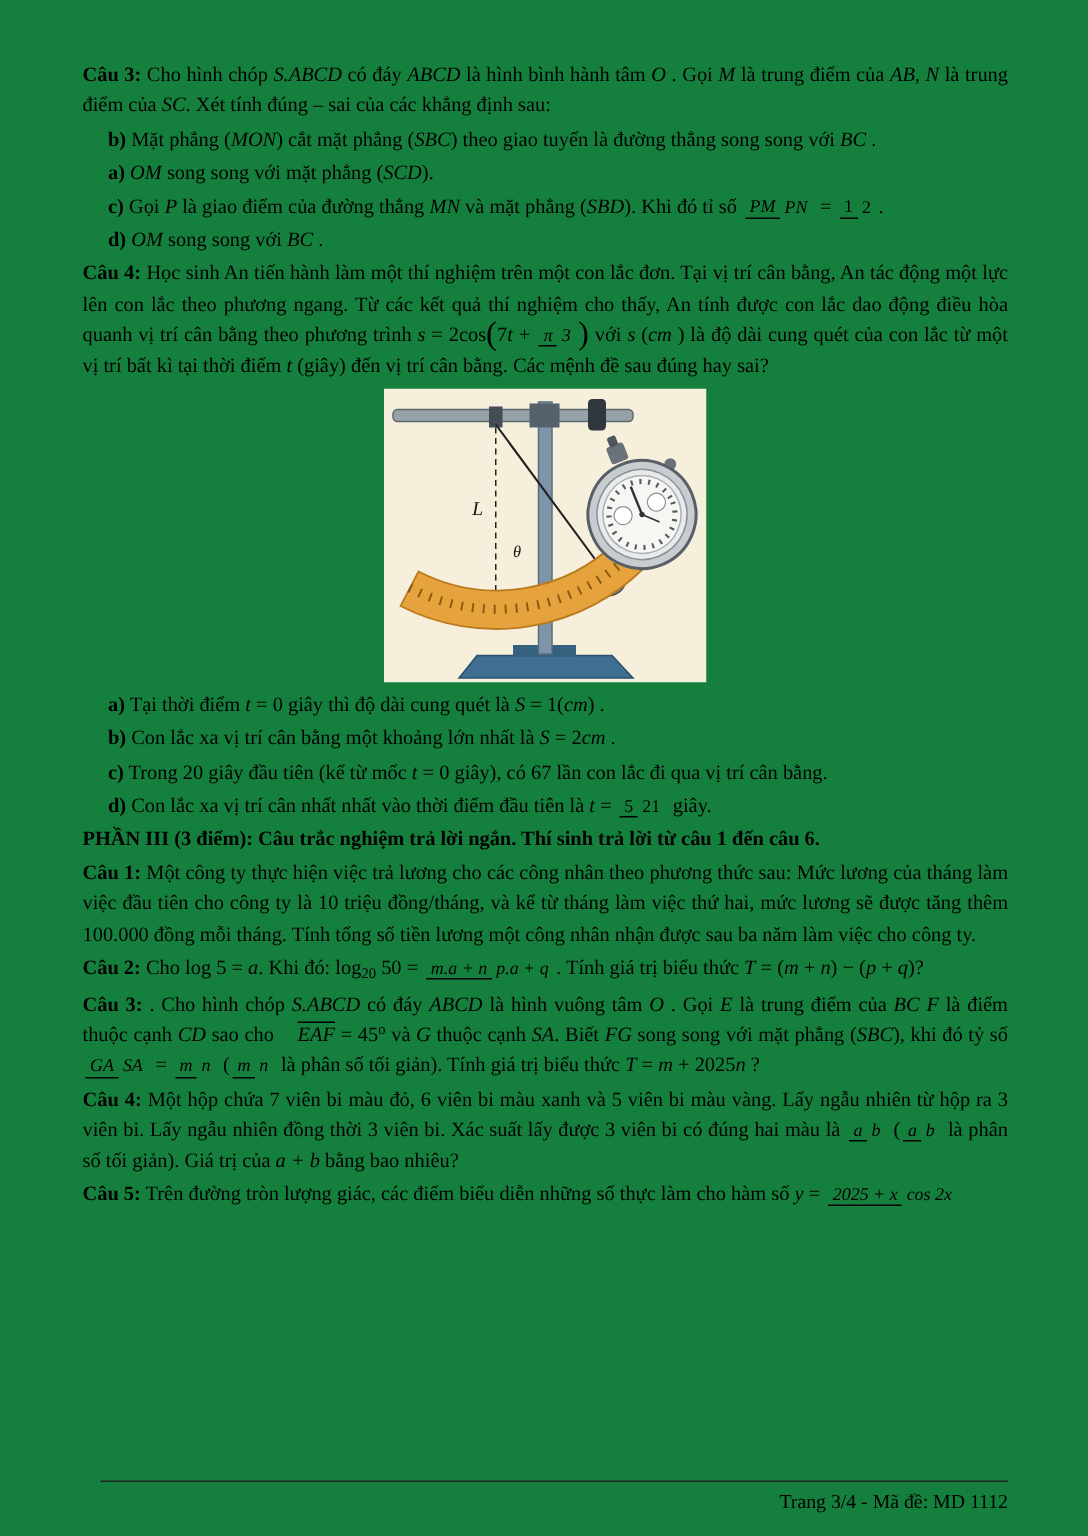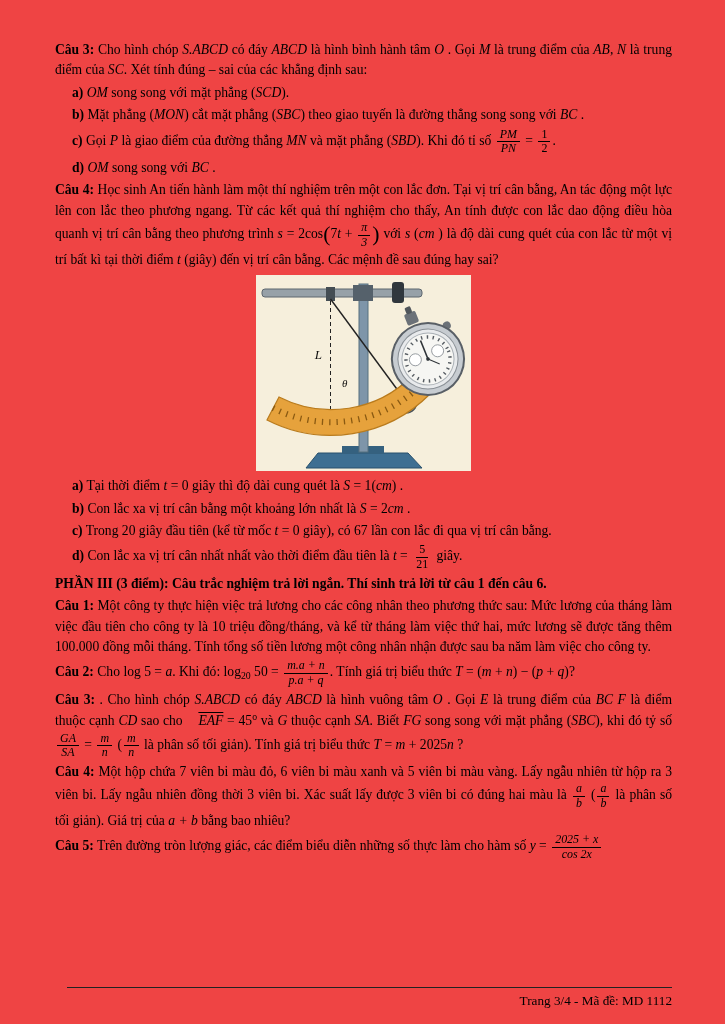--- a/index.html
+++ b/index.html
@@ -1,53 +1,53 @@
 <!DOCTYPE html>
 <html><head>
 <meta charset="utf-8">
 <style>
   * { box-sizing: border-box; }
   html, body { margin: 0; padding: 0; background: #ffffff; }
   .page {
-    width: 725px; height: 1024px; margin: 0 auto; background: #ef4444;
+    width: 725px; height: 1024px; margin: 0 auto; background: #15803d;
     padding: 38px 53px 18px 55px;
     font-family: "Liberation Serif", "DejaVu Serif", serif;
     font-size: 13.6px; line-height: 1.5; color: #000;
     position: relative; overflow: hidden;
   }
   .block { margin: 2px 0; text-align: justify; }
   .item  { padding-left: 17px; }
   .b { font-weight: bold; }
   .i { font-style: italic; }
   .sub { font-size: 0.72em; vertical-align: -0.3em; }
   .sup { font-size: 0.72em; vertical-align: 0.5em; }
   .hat { text-decoration: overline; margin-left: 12px; }
   .bigp { font-size: 1.6em; line-height: 0.9; vertical-align: -0.12em; }
   .frac {
-    display: inline-flex; flex-direction: column; align-items: center;
+    display: inline-flex; align-items: center;
     vertical-align: middle; font-size: 0.88em; line-height: 1.15;
     margin: 0 2px; text-align: center;
   }
   .frac .num { border-bottom: 1px solid #000; padding: 0 3px; }
   .frac .den { padding: 0 3px; }
   .figure-wrap { display: flex; justify-content: center; margin: 5px 0; }
   .footer {
     position: absolute; left: 67px; right: 53px; bottom: 13px;
     border-top: 1px solid #222; text-align: right; padding-top: 3px;
     font-size: 13.2px;
   }
 </style>
 </head>
 <body>
 
 <div class="page">
   <div>
       <div class="block"><span class="b">Câu 3:</span><span> Cho hình chóp </span><span class="i">S.ABCD</span><span> có đáy </span><span class="i">ABCD</span><span> là hình bình hành tâm </span><span class="i">O</span><span> . Gọi </span><span class="i">M</span><span> là trung điểm của </span><span class="i">AB</span><span>, </span><span class="i">N</span><span> là trung điểm của </span><span class="i">SC</span><span>. Xét tính đúng – sai của các khẳng định sau:</span></div>
+      <div class="block item"><span class="b">b)</span><span> Mặt phẳng (</span><span class="i">MON</span><span>) cắt mặt phẳng (</span><span class="i">SBC</span><span>) theo giao tuyến là đường thẳng song song với </span><span class="i">BC</span><span> .</span></div>
       <div class="block item"><span class="b">a)</span><span> </span><span class="i">OM</span><span> song song với mặt phẳng (</span><span class="i">SCD</span><span>).</span></div>
-      <div class="block item"><span class="b">b)</span><span> Mặt phẳng (</span><span class="i">MON</span><span>) cắt mặt phẳng (</span><span class="i">SBC</span><span>) theo giao tuyến là đường thẳng song song với </span><span class="i">BC</span><span> .</span></div>
       <div class="block item"><span class="b">c)</span><span> Gọi </span><span class="i">P</span><span> là giao điểm của đường thẳng </span><span class="i">MN</span><span> và mặt phẳng (</span><span class="i">SBD</span><span>). Khi đó tỉ số </span><span class="frac i">
           <span class="num">PM</span>
           <span class="den">PN</span>
         </span><span> = </span><span class="frac">
           <span class="num">1</span>
           <span class="den">2</span>
         </span><span>.</span></div>
       <div class="block item"><span class="b">d)</span><span> </span><span class="i">OM</span><span> song song với </span><span class="i">BC</span><span> .</span></div>
       <div class="block"><span class="b">Câu 4:</span><span> Học sinh An tiến hành làm một thí nghiệm trên một con lắc đơn. Tại vị trí cân bằng, An tác động một lực lên con lắc theo phương ngang. Từ các kết quả thí nghiệm cho thấy, An tính được con lắc dao động điều hòa quanh vị trí cân bằng theo phương trình </span><span class="i">s</span><span> = 2cos</span><span class="bigp">(</span><span>7</span><span class="i">t</span><span> + </span><span class="frac i">
           <span class="num">π</span>

